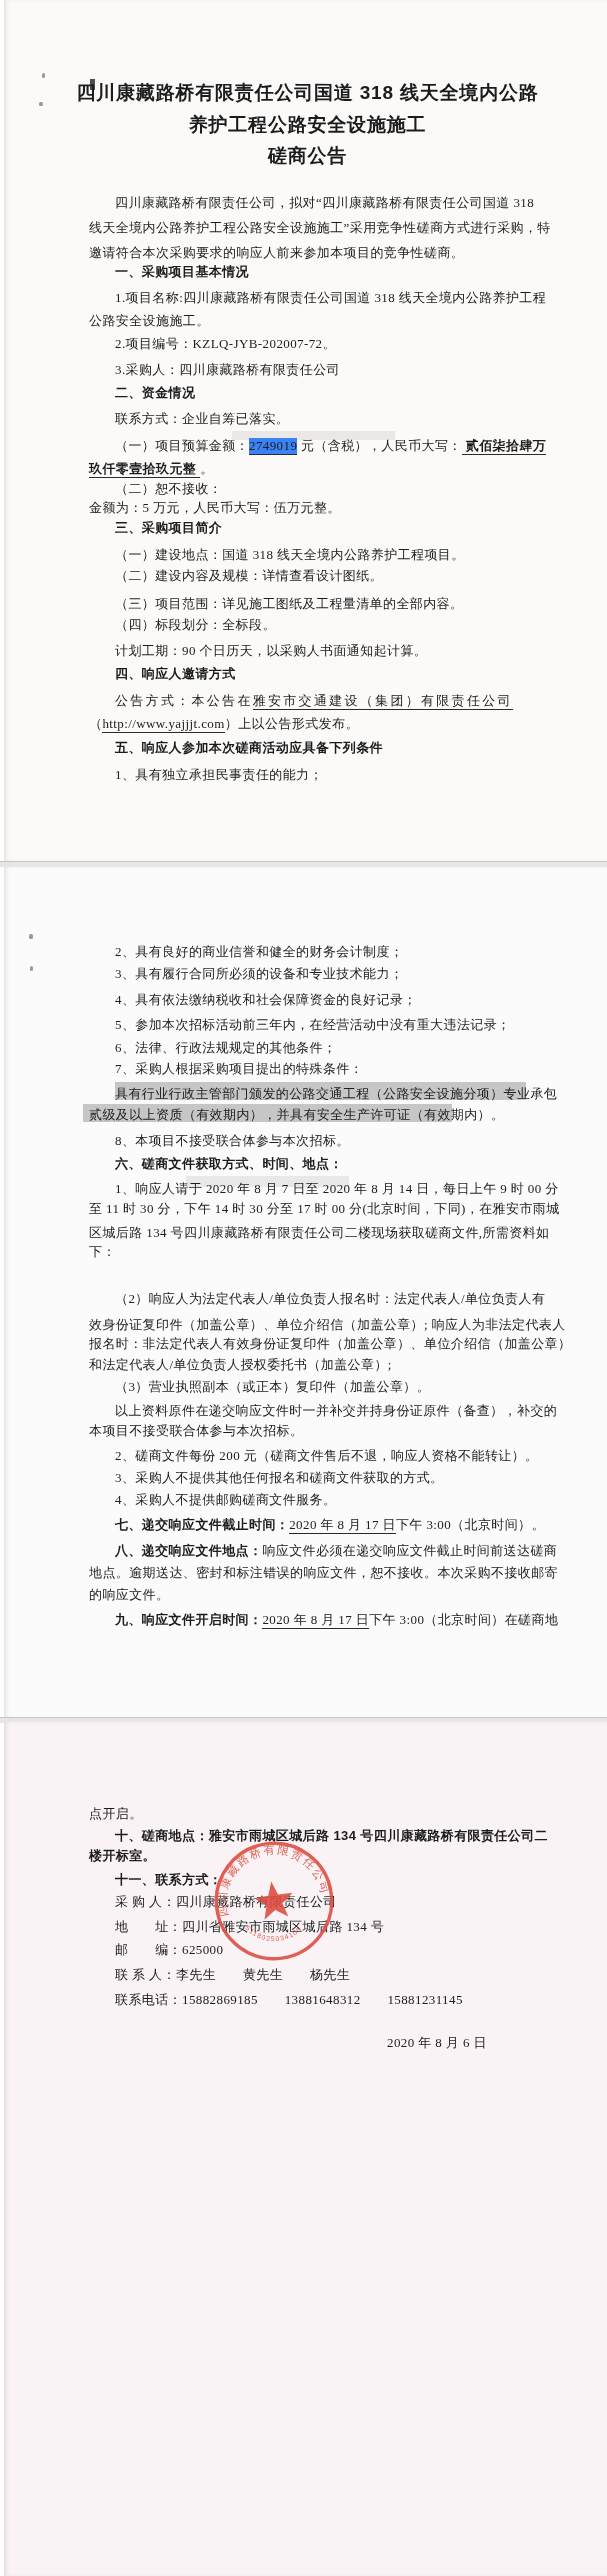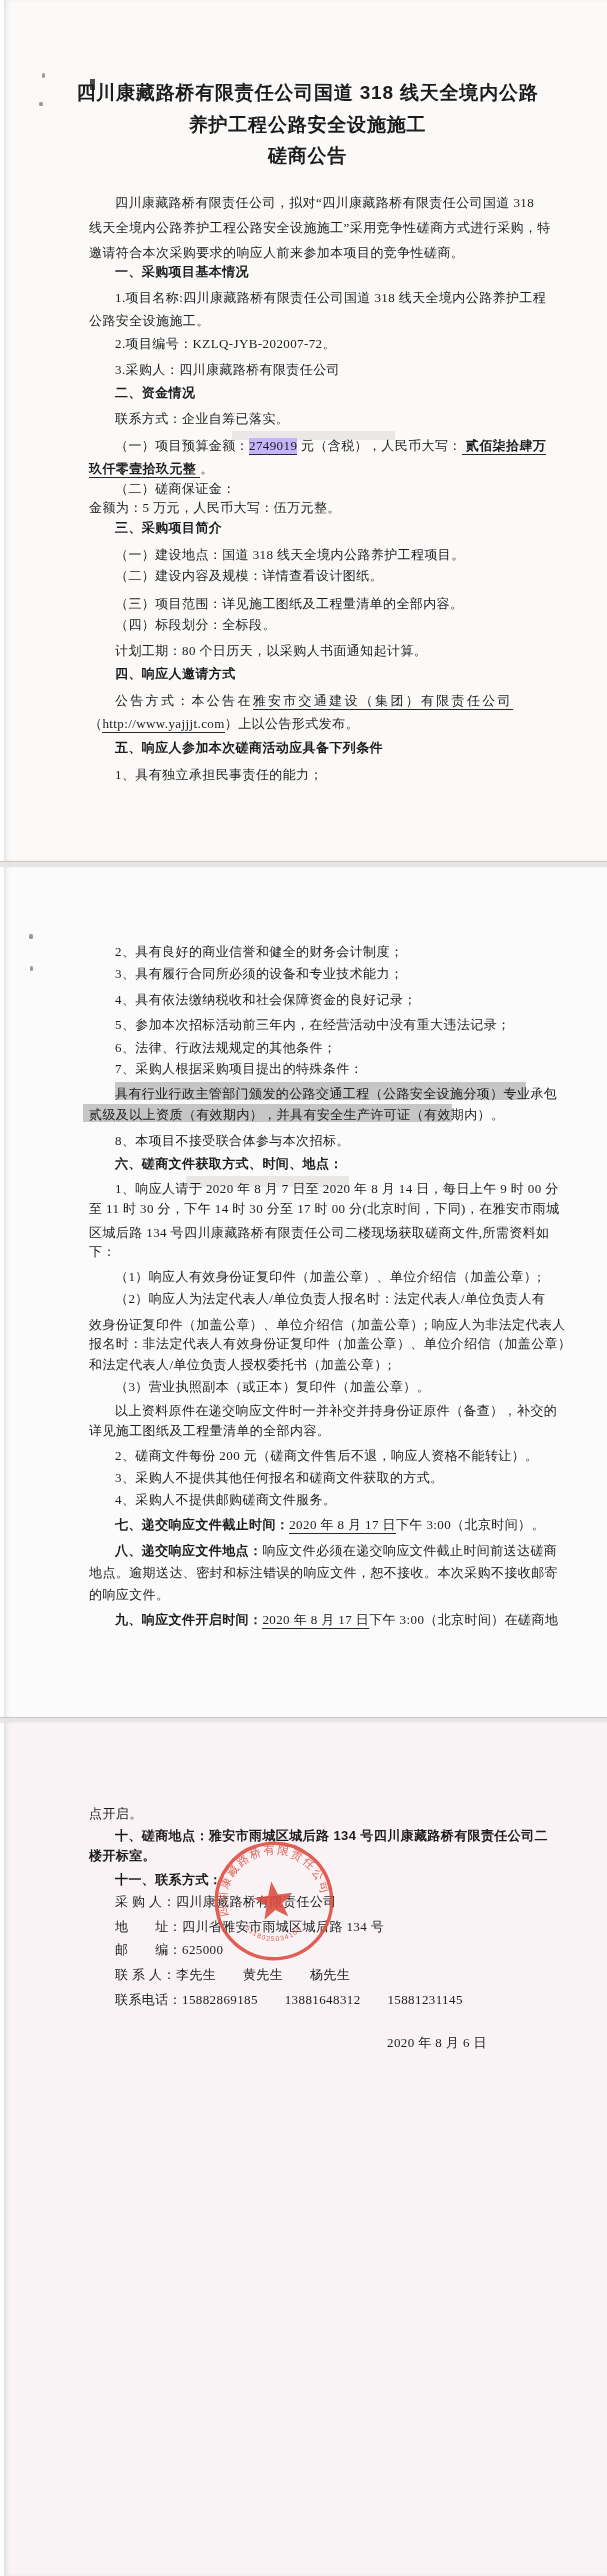--- a/index.html
+++ b/index.html
@@ -9,21 +9,21 @@
   #page2{top:867px;height:851px;background:#fcfbfb;}
   #page3{top:1722px;height:854px;background:#f9f3f6;}
   .gap{position:absolute;left:0;width:607px;height:5.3px;background:#e8e6e5;border-top:0.8px solid #c9c6c5;}
   #gap1{top:861px;}
   #gap2{top:1717px;}
   .ln{position:absolute;left:85px;font-size:13px;line-height:17.5px;white-space:pre;letter-spacing:0.4px;}
   .ind{left:111px;}
   .hd{font-family:"Liberation Sans","DejaVu Sans",sans-serif;font-weight:bold;letter-spacing:0.4px;}
   .b2{font-weight:bold;font-family:"Liberation Sans","DejaVu Sans",sans-serif;}
   .u{border-bottom:1.2px solid #2a2a2a;padding-bottom:0.8px;}
-  .amt{background:#c4b5fd;}
+  .amt{background:#3b82f6;}
   .sp{letter-spacing:2.3px;}
   .ttl{position:absolute;left:0;width:607px;text-align:center;font-size:19px;font-family:"Liberation Sans","DejaVu Sans",sans-serif;font-weight:bold;letter-spacing:0.8px;white-space:pre;}
   .hibox{position:absolute;height:18px;background:#c6c6c6;}
   .smudge{position:absolute;background:#eae8e7;}
   .speck{position:absolute;background:#9a9a9a;border-radius:1.5px;}
   .cornermark{position:absolute;left:86px;top:79px;width:5.3px;height:10.6px;background:#2e2e2e;opacity:.85;}
   .seal{position:absolute;opacity:.88;transform:rotate(-8deg);}
   .datln{left:383px;}
 </style>
 </head>
@@ -46,29 +46,29 @@
   <div class="ln ind hd" style="top:263px;">一、采购项目基本情况</div>
   <div class="ln ind" style="top:289px;">1.项目名称:四川康藏路桥有限责任公司国道 318 线天全境内公路养护工程</div>
   <div class="ln" style="top:312px;">公路安全设施施工。</div>
   <div class="ln ind" style="top:335px;">2.项目编号：KZLQ-JYB-202007-72。</div>
   <div class="ln ind" style="top:361px;">3.采购人：四川康藏路桥有限责任公司</div>
 
   <div class="ln ind hd" style="top:384px;">二、资金情况</div>
   <div class="ln ind" style="top:410px;">联系方式：企业自筹已落实。</div>
   <div class="ln ind" style="top:437px;"><span>（一）项目预算金额：</span><span class="u amt">2749019</span><span> 元（含税），人民币大写：</span><span class="u b2"> 贰佰柒拾肆万</span></div>
   <div class="ln" style="top:460px;"><span class="u b2">玖仟零壹拾玖元整 </span><span>。</span></div>
-  <div class="ln ind" style="top:480px;">（二）磋商保证金：</div>
+  <div class="ln ind" style="top:480px;">（二）恕不接收：</div>
   <div class="ln" style="top:499px;">金额为：5 万元，人民币大写：伍万元整。</div>
 
   <div class="ln ind hd" style="top:519px;">三、采购项目简介</div>
   <div class="ln ind" style="top:546px;">（一）建设地点：国道 318 线天全境内公路养护工程项目。</div>
   <div class="ln ind" style="top:567px;">（二）建设内容及规模：详情查看设计图纸。</div>
   <div class="ln ind" style="top:595px;">（三）项目范围：详见施工图纸及工程量清单的全部内容。</div>
   <div class="ln ind" style="top:616px;">（四）标段划分：全标段。</div>
-  <div class="ln ind" style="top:642px;">计划工期：80 个日历天，以采购人书面通知起计算。</div>
+  <div class="ln ind" style="top:642px;">计划工期：90 个日历天，以采购人书面通知起计算。</div>
 
   <div class="ln ind hd" style="top:665px;">四、响应人邀请方式</div>
   <div class="ln ind sp" style="top:692px;"><span>公告方式：本公告在</span><span class="u">雅安市交通建设（集团）有限责任公司</span></div>
   <div class="ln" style="top:715px;font-family:Liberation Serif, serif;"><span>（</span><span class="u">http://www.yajjjt.com</span><span>）上以公告形式发布。</span></div>
 
   <div class="ln ind hd" style="top:739px;">五、响应人参加本次磋商活动应具备下列条件</div>
   <div class="ln ind" style="top:766px;">1、具有独立承担民事责任的能力；</div>
 </div>
 
 <div class="gap" id="gap1"></div>
@@ -89,28 +89,27 @@
   <div class="hibox" style="left:79px;top:237px;width:369px;"></div>
   <div class="ln ind" style="top:218px;">具有行业行政主管部门颁发的公路交通工程（公路安全设施分项）专业承包</div>
   <div class="ln" style="top:239px;">贰级及以上资质（有效期内），并具有安全生产许可证（有效期内）。</div>
 
   <div class="ln ind" style="top:265px;">8、本项目不接受联合体参与本次招标。</div>
   <div class="ln ind hd" style="top:288px;">六、磋商文件获取方式、时间、地点：</div>
   <div class="ln ind" style="top:313px;">1、响应人请于 2020 年 8 月 7 日至 2020 年 8 月 14 日，每日上午 9 时 00 分</div>
   <div class="ln" style="top:333px;">至 11 时 30 分，下午 14 时 30 分至 17 时 00 分(北京时间，下同)，在雅安市雨城</div>
   <div class="ln" style="top:357px;">区城后路 134 号四川康藏路桥有限责任公司二楼现场获取磋商文件,所需资料如</div>
   <div class="ln" style="top:376px;">下：</div>
-  <div class="ln ind" style="top:401px;">（1）响应人有效身份证复印件（加盖公章）、单位介绍信（加盖公章）;</div>
   <div class="ln ind" style="top:423px;">（2）响应人为法定代表人/单位负责人报名时：法定代表人/单位负责人有</div>
   <div class="ln" style="top:449px;">效身份证复印件（加盖公章）、单位介绍信（加盖公章）; 响应人为非法定代表人</div>
   <div class="ln" style="top:468px;">报名时：非法定代表人有效身份证复印件（加盖公章）、单位介绍信（加盖公章）</div>
   <div class="ln" style="top:489px;">和法定代表人/单位负责人授权委托书（加盖公章）;</div>
   <div class="ln ind" style="top:511px;">（3）营业执照副本（或正本）复印件（加盖公章）。</div>
   <div class="ln ind" style="top:535px;">以上资料原件在递交响应文件时一并补交并持身份证原件（备查），补交的</div>
-  <div class="ln" style="top:555px;">详见施工图纸及工程量清单的全部内容。</div>
+  <div class="ln" style="top:555px;">本项目不接受联合体参与本次招标。</div>
   <div class="ln ind" style="top:580px;">2、磋商文件每份 200 元（磋商文件售后不退，响应人资格不能转让）。</div>
   <div class="ln ind" style="top:602px;">3、采购人不提供其他任何报名和磋商文件获取的方式。</div>
   <div class="ln ind" style="top:624px;">4、采购人不提供邮购磋商文件服务。</div>
 
   <div class="ln ind" style="top:649px;"><span class="hd">七、递交响应文件截止时间：</span><span class="u">2020 年 8 月 17 日</span><span>下午 3:00（北京时间）。</span></div>
   <div class="ln" style="top:697px;">地点。逾期送达、密封和标注错误的响应文件，恕不接收。本次采购不接收邮寄</div>
   <div class="ln ind" style="top:675px;"><span class="hd">八、递交响应文件地点：</span><span>响应文件必须在递交响应文件截止时间前送达磋商</span></div>
   <div class="ln" style="top:719px;">的响应文件。</div>
   <div class="ln ind" style="top:744px;"><span class="hd">九、响应文件开启时间：</span><span class="u">2020 年 8 月 17 日</span><span>下午 3:00（北京时间）在磋商地</span></div>
 </div>

